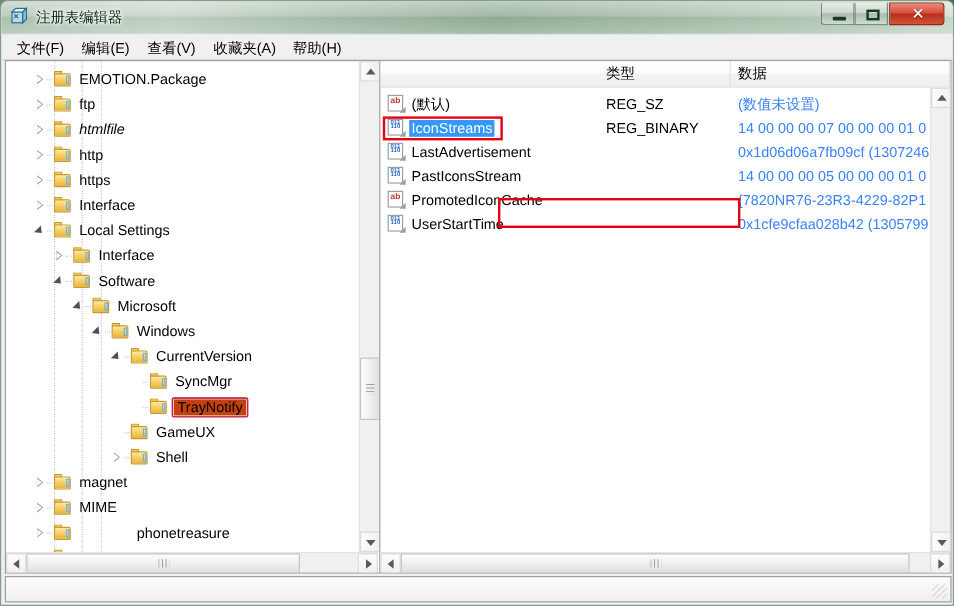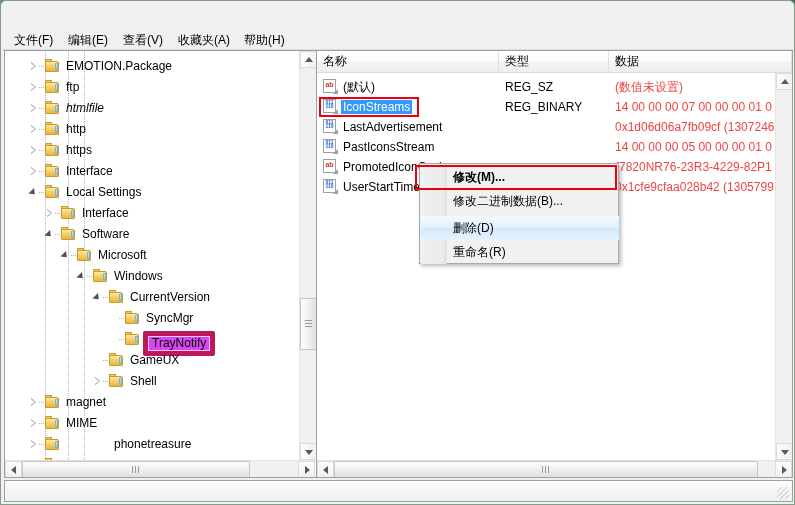--- a/index.html
+++ b/index.html
@@ -132,22 +132,22 @@
     white-space: nowrap;
     padding-left: 40px;
   }
   .tw-label {
     position: absolute; top: 3px;
     font-size: 12px; color: #000;
     line-height: 15px; white-space: nowrap;
     padding: 0 3px;
   }
   .tw-label.sel {
-    background: #d946ef;
-    border: 5px solid #be185d;
+    background: #c2410c;
+    border: 1px solid #be185d;
     border-radius: 2px;
     top: 2px;
     padding: 0 4px;
     box-shadow: 0 0 0 1px rgba(255,255,255,0.7) inset;
   }
   
   .folder {
     position: absolute; top: 3px;
     width: 16px; height: 14px;
   }
@@ -332,21 +332,21 @@
   .lname.sel {
     background: #3399ff; color: #fff;
   }
   .ltype {
     position: absolute; left: 501px; top: 2px;
     font-size: 12px; color: #000; line-height: 14px;
     white-space: nowrap;
   }
   .ldata {
     position: absolute; left: 612px; top: 2px;
-    font-size: 12px; color: #ef4444; line-height: 14px;
+    font-size: 12px; color: #3b82f6; line-height: 14px;
     white-space: nowrap;
   }
   .clipbox {
     position: absolute; overflow: hidden;
     left: 0; top: 0; width: 475px; height: 18px;
   }
 
   
   .redbox {
     position: absolute;
@@ -404,20 +404,39 @@
       linear-gradient(135deg, transparent 45%, #b5b5b5 45%, #b5b5b5 58%, transparent 58%);
     background-size: 5px 5px;
     opacity: .8;
   }
 </style>
 </head>
 <body>
 
 <div id="window">
 
+  <div id="titlebar">
+    <svg id="app-icon" viewBox="0 0 17 17">
+      <rect x="2" y="4" width="9" height="9" fill="#b9d8e8" stroke="#2e6f8e" stroke-width="1"></rect>
+      <path d="M2 4 L5 1 L14 1 L11 4 Z" fill="#d9eef7" stroke="#2e6f8e" stroke-width="1"></path>
+      <path d="M11 4 L14 1 L14 10 L11 13 Z" fill="#8fc2da" stroke="#2e6f8e" stroke-width="1"></path>
+      <path d="M4 6 l3 3 M7 6 l-3 3" stroke="#2e6f8e" stroke-width="1"></path>
+    </svg>
+    <div id="title-text">注册表编辑器</div>
+
+    <div class="winbtn" id="btn-min">
+      <div class="glyph-min"></div>
+    </div>
+    <div class="winbtn" id="btn-max">
+      <div class="glyph-max"></div>
+    </div>
+    <div class="winbtn" id="btn-close">
+      <div class="glyph-close">✕</div>
+    </div>
+  </div>
 
   <div id="menubar">
       <div class="menu-item" style="left: 8px;">文件(F)</div>
       <div class="menu-item" style="left: 62px;">编辑(E)</div>
       <div class="menu-item" style="left: 117px;">查看(V)</div>
       <div class="menu-item" style="left: 172px;">收藏夹(A)</div>
       <div class="menu-item" style="left: 238px;">帮助(H)</div>
     </div>
 
   <div id="client">
@@ -644,21 +663,20 @@
           <div class="grip"></div>
         </div>
         <div class="hsb-btn" style="left:293px;">
           <div class="arrow-right"></div>
         </div>
       </div>
     </div>
 
     <div id="list-pane">
       <div id="list-header">
-          <div class="col-head" style="left: 0px; width: 182px;">名称</div>
           <div class="col-head" style="left: 182px; width: 110px;">类型</div>
           <div class="col-head" style="left: 292px; width: 183px;">数据</div>
         </div>
       <div id="list-rows">
           <div class="lrow" style="top: 27px;">
             <div class="clipbox">
               <div class="licon ab">
                 <div class="pg"></div>
                 <div class="corner"></div>
                 <div class="txt">ab</div>
@@ -741,37 +759,20 @@
         </div>
         <div class="hsb-thumb" style="left:17px; width:424px;">
           <div class="grip"></div>
         </div>
         <div class="hsb-btn" style="left:458px;">
           <div class="arrow-right"></div>
         </div>
       </div>
     </div>
 
-    <div id="ctxmenu">
-      <div id="ctx-gutter"></div>
-      <div id="ctx-items">
-          <div class="ctx-item bold" style="top: 1px;">
-            <span class="lbl">修改(M)...</span>
-          </div>
-          <div class="ctx-item" style="top: 25px;">
-            <span class="lbl">修改二进制数据(B)...</span>
-          </div>
-          <div class="ctx-item hl" style="top: 52px;">
-            <span class="lbl">删除(D)</span>
-          </div>
-          <div class="ctx-item" style="top: 76px;">
-            <span class="lbl">重命名(R)</span>
-          </div>
-        </div>
-    </div>
 
   </div>
 
   <div id="statusbar">
     <div id="grip"></div>
   </div>
 
   <div id="annotation-layer">
       <div class="redbox" style="left: 318px; top: 96px; width: 100px; height: 20px; border-color: rgb(230, 0, 18);"></div>
       <div class="redbox" style="left: 414px; top: 164px; width: 202px; height: 25px; border-color: rgb(230, 0, 18);"></div>

